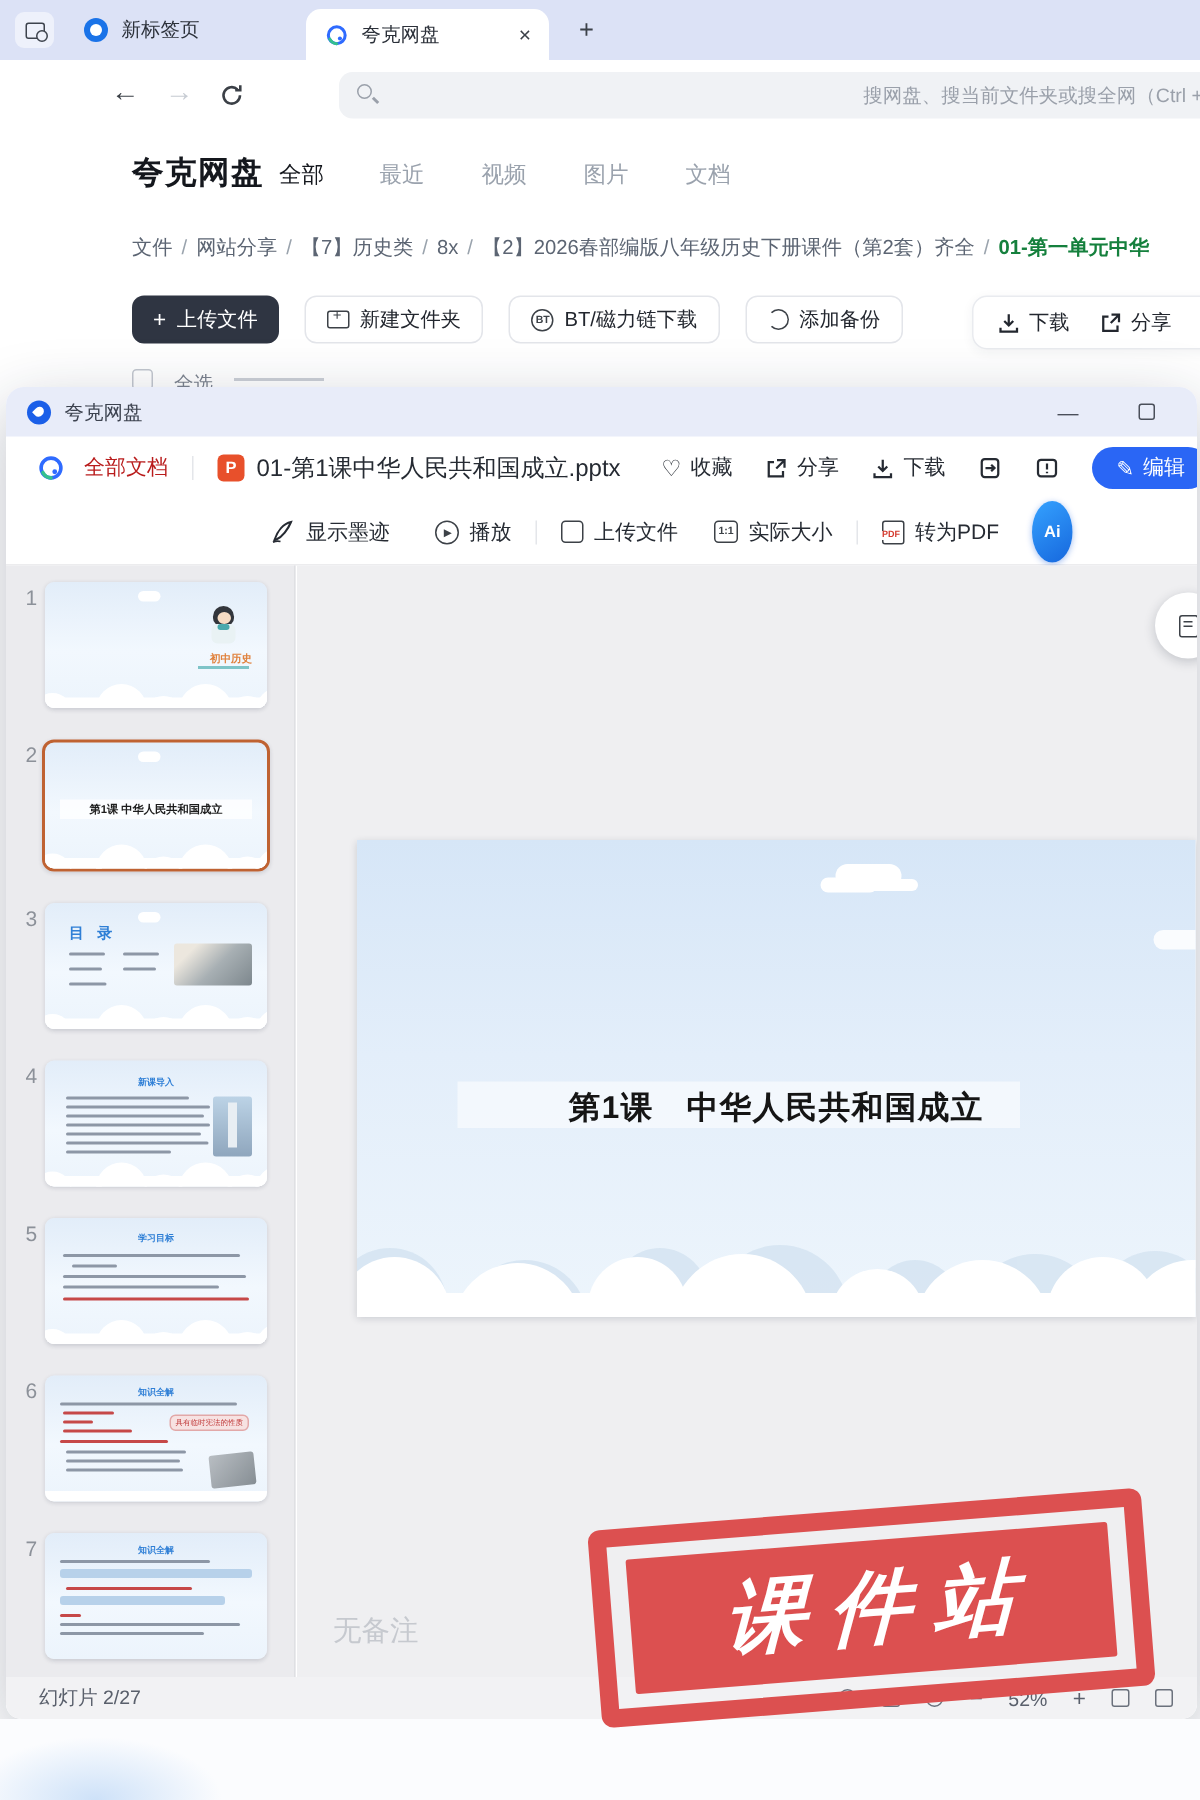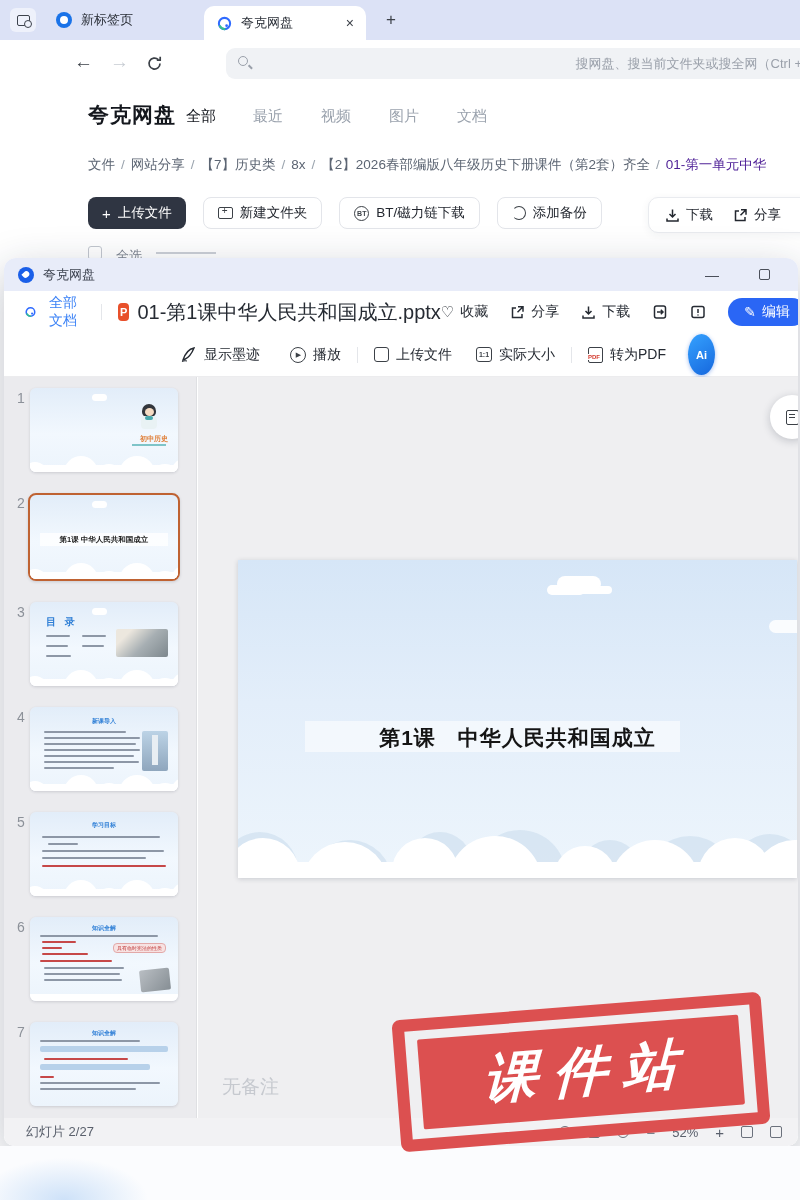--- a/index.html
+++ b/index.html
@@ -31,21 +31,21 @@
   .mag { position:absolute; left:12px; top:8px; width:10px; height:10px; border:1.6px solid #9aa0aa; border-radius:50%; }
   .mag:after { content:""; position:absolute; left:9px; top:9px; width:5px; height:1.6px; background:#9aa0aa; transform:rotate(45deg); }
 
   
   .drive-page { position:absolute; left:0; top:87px; width:800px; height:171px; background:#fff; overflow:hidden; }
   .brand { position:absolute; left:88px; top:14px; font-size:21px; font-weight:800; color:#14171d; letter-spacing:1px; }
   .filter { position:absolute; top:20px; font-size:15px; color:#9aa2ad; }
   .filter.active { color:#14171d; font-weight:400; }
   .crumbs { position:absolute; left:88px; top:69px; right:0; white-space:nowrap; overflow:hidden; font-size:13.5px; color:#5c6573; }
   .crumbs .sep { color:#9aa3ad; margin:0 6px; }
-  .crumbs .last { color:#4c1d95; font-weight:400; }
+  .crumbs .last { color:#15803d; font-weight:700; }
   .btn-row { position:absolute; left:88px; top:110px; display:flex; gap:17px; height:32px; }
   .btn { height:32px; display:flex; align-items:center; gap:7px; padding:0 14px; border-radius:8px; font-size:13.5px; white-space:nowrap; }
   .btn.dark { background:#2f3542; color:#fff; }
   .btn.ghost { background:#fff; border:1px solid #e3e5ea; color:#23272f; }
   .plus-g { font-size:15px; }
   .mini-folder { width:15px; height:12px; border:1.5px solid #3c4147; border-radius:2px; position:relative; }
   .mini-folder:before { content:"+"; position:absolute; left:3px; top:-3px; font-size:10px; color:#3c4147; }
   .bt-circ { width:15px; height:15px; border:1.5px solid #3c4147; border-radius:50%; font-size:7px; display:flex; align-items:center; justify-content:center; color:#3c4147; font-weight:700; }
   .cycle { width:14px; height:14px; border:1.6px solid #3c4147; border-radius:50%; border-left-color:transparent; }
   .action-group { position:absolute; left:648px; top:110px; width:200px; height:36px; background:#fff; border:1px solid #e9ebef; border-radius:10px; box-shadow:0 2px 8px rgba(40,50,70,.06); display:flex; align-items:center; gap:20px; padding:0 16px; font-size:13.5px; color:#23272f; }
@@ -61,24 +61,24 @@
   
   .viewer { position:absolute; left:4px; top:258px; width:794px; height:888px; background:#fff; border-radius:12px 12px 10px 10px; box-shadow:0 14px 44px rgba(25,35,60,.28); overflow:hidden; }
   .titlebar { height:33px; background:#e8ecf9; display:flex; align-items:center; padding:0 14px; }
   .win-ic { width:16px; height:16px; border-radius:50%; background:#1b5fe8; position:relative; margin-right:9px; }
   .win-ic:after { content:""; position:absolute; left:5px; top:4px; width:6px; height:7px; background:#fff; border-radius:50% 50% 50% 0; transform:rotate(45deg); }
   .win-title { font-size:13px; color:#3d4350; }
   .win-min { margin-left:auto; margin-right:40px; color:#4a4f5a; font-size:14px; }
   .win-max { width:11px; height:11px; border:1.5px solid #4a4f5a; border-radius:2px; margin-right:14px; }
 
   .vtoolbar1 { height:42px; display:flex; align-items:center; padding:0 20px; }
-  .vt-label { font-size:14px; color:#3b82f6; margin-left:12px; }
+  .vt-label { font-size:14px; color:#b91c1c; margin-left:12px; }
   .vdiv { width:1px; height:16px; background:#e4e6ea; margin:0 16px; }
   .p-badge { width:18px; height:18px; border-radius:4px; background:#e8502b; color:#fff; font-size:11px; font-weight:700; display:flex; align-items:center; justify-content:center; }
-  .fname { font-size:20px; color:#262b33; margin-left:8px; white-space:nowrap; }
+  .fname { font-size:16px; color:#262b33; margin-left:8px; white-space:nowrap; }
   .vt-right { margin-left:auto; display:flex; align-items:center; gap:22px; }
   .vt-item { display:flex; align-items:center; gap:6px; font-size:14px; color:#262b33; white-space:nowrap; }
   .heart { font-size:15px; color:#262b33; }
   .edit-pill { height:28px; background:#2a66f5; border-radius:15px; color:#fff; display:flex; align-items:center; gap:6px; padding:0 16px; font-size:14px; margin-right:-28px; white-space:nowrap; }
 
   .vtoolbar2 { height:44px; display:flex; align-items:center; padding-left:176px; border-bottom:1px solid #ececee; }
   .t2-item { display:flex; align-items:center; gap:7px; font-size:14px; color:#262b33; white-space:nowrap; }
   .gap30 { width:30px; } .gap24 { width:24px; }
   .fit-ic { width:15px; height:15px; border:1.6px solid #3c4147; border-radius:3px; position:relative; }
   .fit-ic:after { content:""; position:absolute; inset:3px; background:#fff; }

